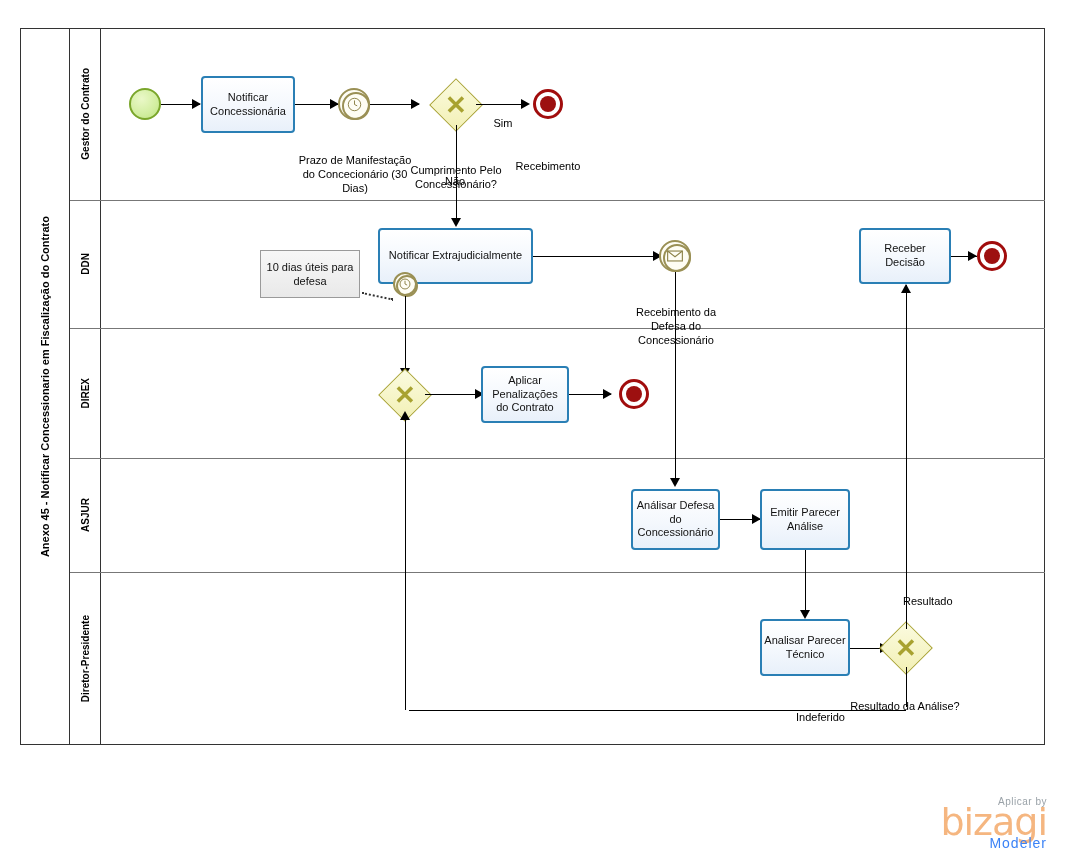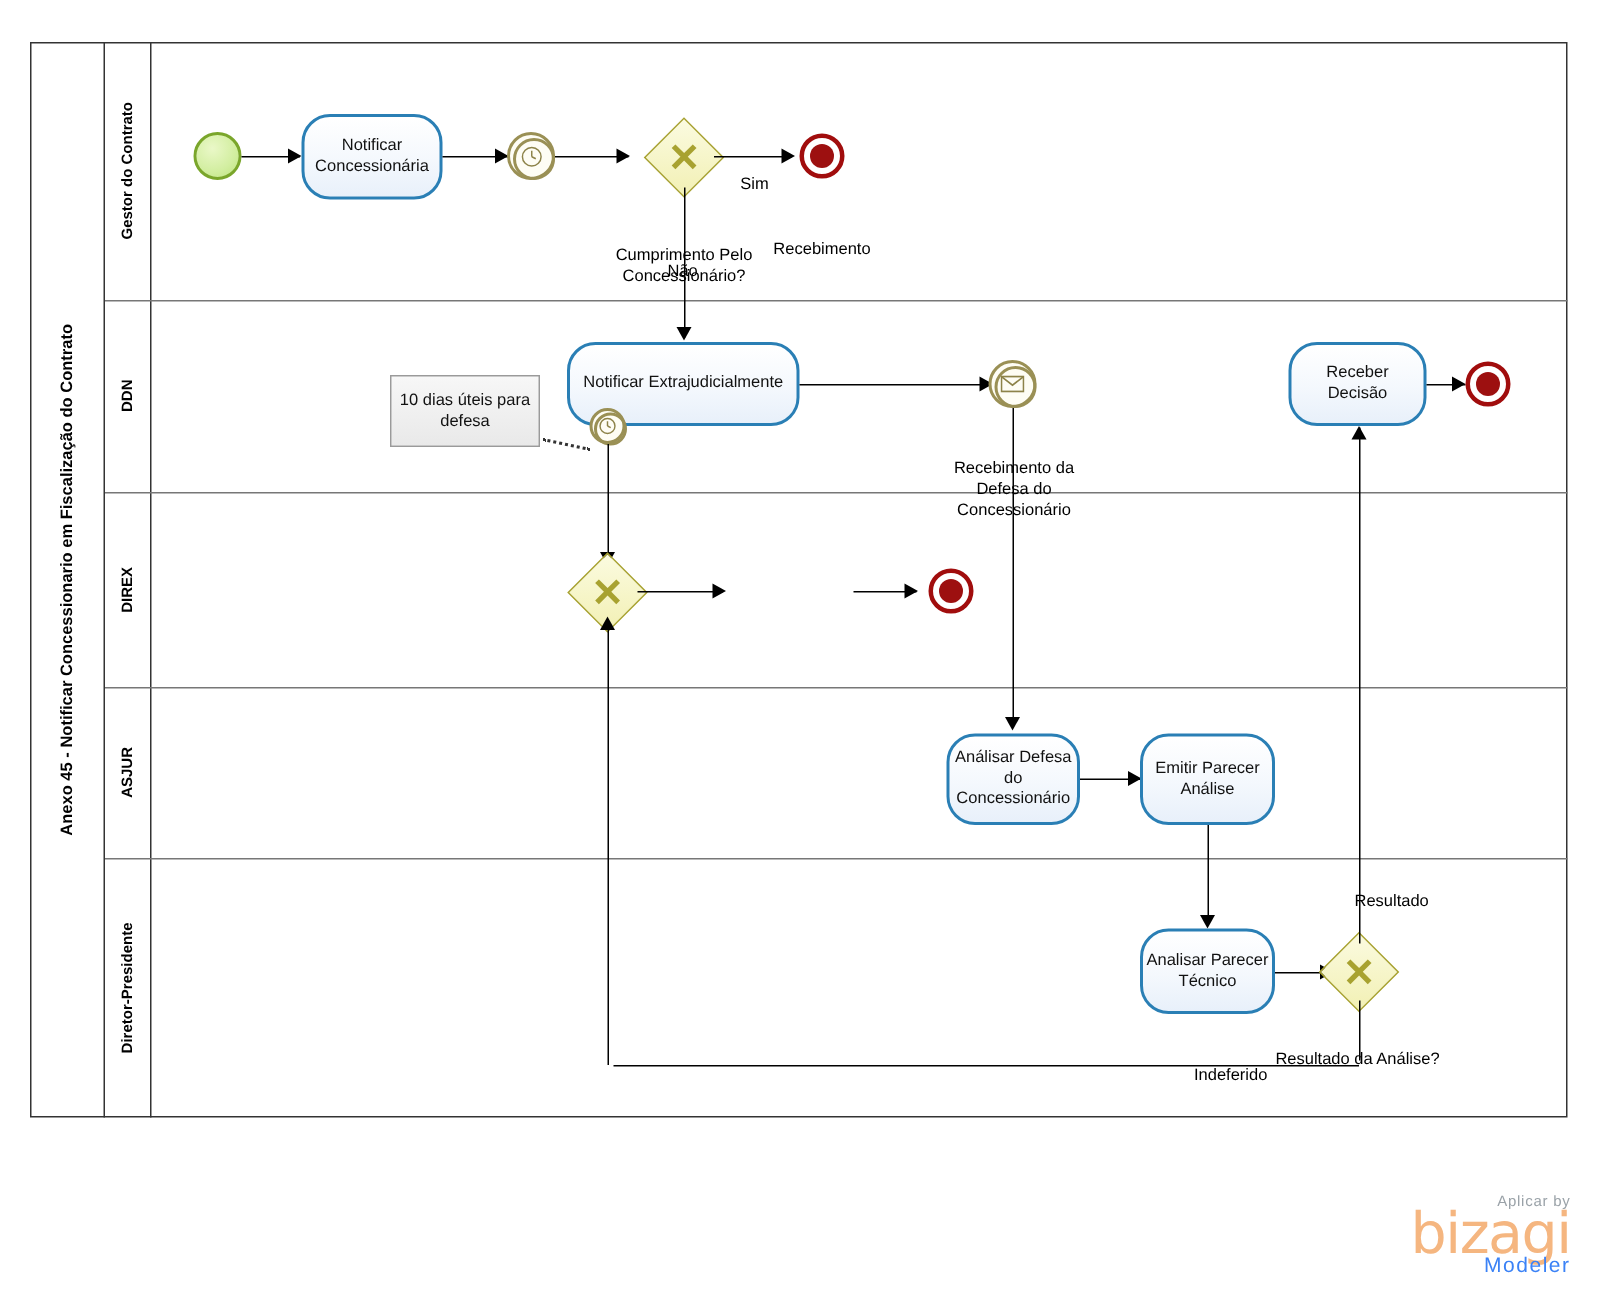--- a/index.html
+++ b/index.html
@@ -19,21 +19,21 @@
   .lane-label{position:absolute;left:70px;width:31px;
         border-right:1px solid #333;box-sizing:border-box;
         display:flex;align-items:center;justify-content:center;}
   .lane-label span{writing-mode:vertical-rl;transform:rotate(180deg);
         font-size:10px;font-weight:bold;color:#000;white-space:nowrap;}
   .lane-sep{position:absolute;left:70px;width:975px;height:0;
         border-top:1px solid #777;}
 
   
   .task{position:absolute;box-sizing:border-box;border:2px solid #2a7fb5;
-        border-radius:19px;
+        border-radius:4px;
         background:linear-gradient(180deg,#ffffff 0%,#f4f8fd 55%,#e8f0fa 100%);
         display:flex;align-items:center;justify-content:center;text-align:center;
         font-size:11px;color:#111;line-height:1.25;padding:2px;}
 
   
   .ev{position:absolute;border-radius:50%;box-sizing:border-box;}
   .ev-start{width:32px;height:32px;border:2px solid #7aa62b;
         background:radial-gradient(circle at 38% 32%,#eaf8c8 0%,#d2eea0 60%,#bde37f 100%);}
   .ev-end{width:30px;height:30px;border:3px solid #a10d0d;background:#ffffff;}
   .ev-end::after{content:"";position:absolute;left:4px;top:4px;width:16px;height:16px;
@@ -130,20 +130,21 @@
 
   <div class="ev ev-inter" style="left:338px;top:88px;">
     <span class="ev-glyph">
       <svg width="15" height="15" viewBox="0 0 20 20">
         <circle cx="10" cy="10" r="8.3" fill="none" stroke="#8d8349" stroke-width="1.3"></circle>
         <line x1="10" y1="10" x2="10" y2="4.6" stroke="#8d8349" stroke-width="1.3"></line>
         <line x1="10" y1="10" x2="13.6" y2="11.8" stroke="#8d8349" stroke-width="1.3"></line>
       </svg>
     </span>
   </div>
+  <div class="lbl" style="left:295px;top:126px;width:120px;">Prazo de Manifestação do Concecionário (30 Dias)</div>
 
   <div class="cx hline" style="left:370px;top:104px;width:49px;"></div>
   <div class="arw arw-r" style="left:411px;top:99px;"></div>
 
   <div class="gw" style="left:437px;top:86px;"></div>
   <div class="gw-x" style="left:437px;top:86px;">✕</div>
   <div class="lbl" style="left:396px;top:136px;width:120px;">Cumprimento Pelo Concessionário?</div>
 
   <div class="cx hline" style="left:476px;top:104px;width:52px;"></div>
   <div class="arw arw-r" style="left:521px;top:99px;"></div>
@@ -198,20 +199,23 @@
 
   <div class="cx vline" style="left:405px;top:296px;height:80px;"></div>
   <div class="arw arw-d" style="left:400px;top:368px;"></div>
 
   <div class="gw" style="left:386px;top:376px;"></div>
   <div class="gw-x" style="left:386px;top:376px;">✕</div>
 
   <div class="cx hline" style="left:425px;top:394px;width:57px;"></div>
   <div class="arw arw-r" style="left:475px;top:389px;"></div>
 
+  <div class="task" style="left:481px;top:366px;width:88px;height:57px;">
+    <span>Aplicar Penalizações do Contrato</span>
+  </div>
 
   <div class="cx hline" style="left:569px;top:394px;width:42px;"></div>
   <div class="arw arw-r" style="left:603px;top:389px;"></div>
   <div class="ev ev-end" style="left:619px;top:379px;"></div>
 
   <div class="cx vline" style="left:675px;top:272px;height:213px;"></div>
   <div class="arw arw-d" style="left:670px;top:478px;"></div>
 
   <div class="task" style="left:631px;top:489px;width:89px;height:61px;">
     <span>Análisar Defesa do Concessionário</span>

